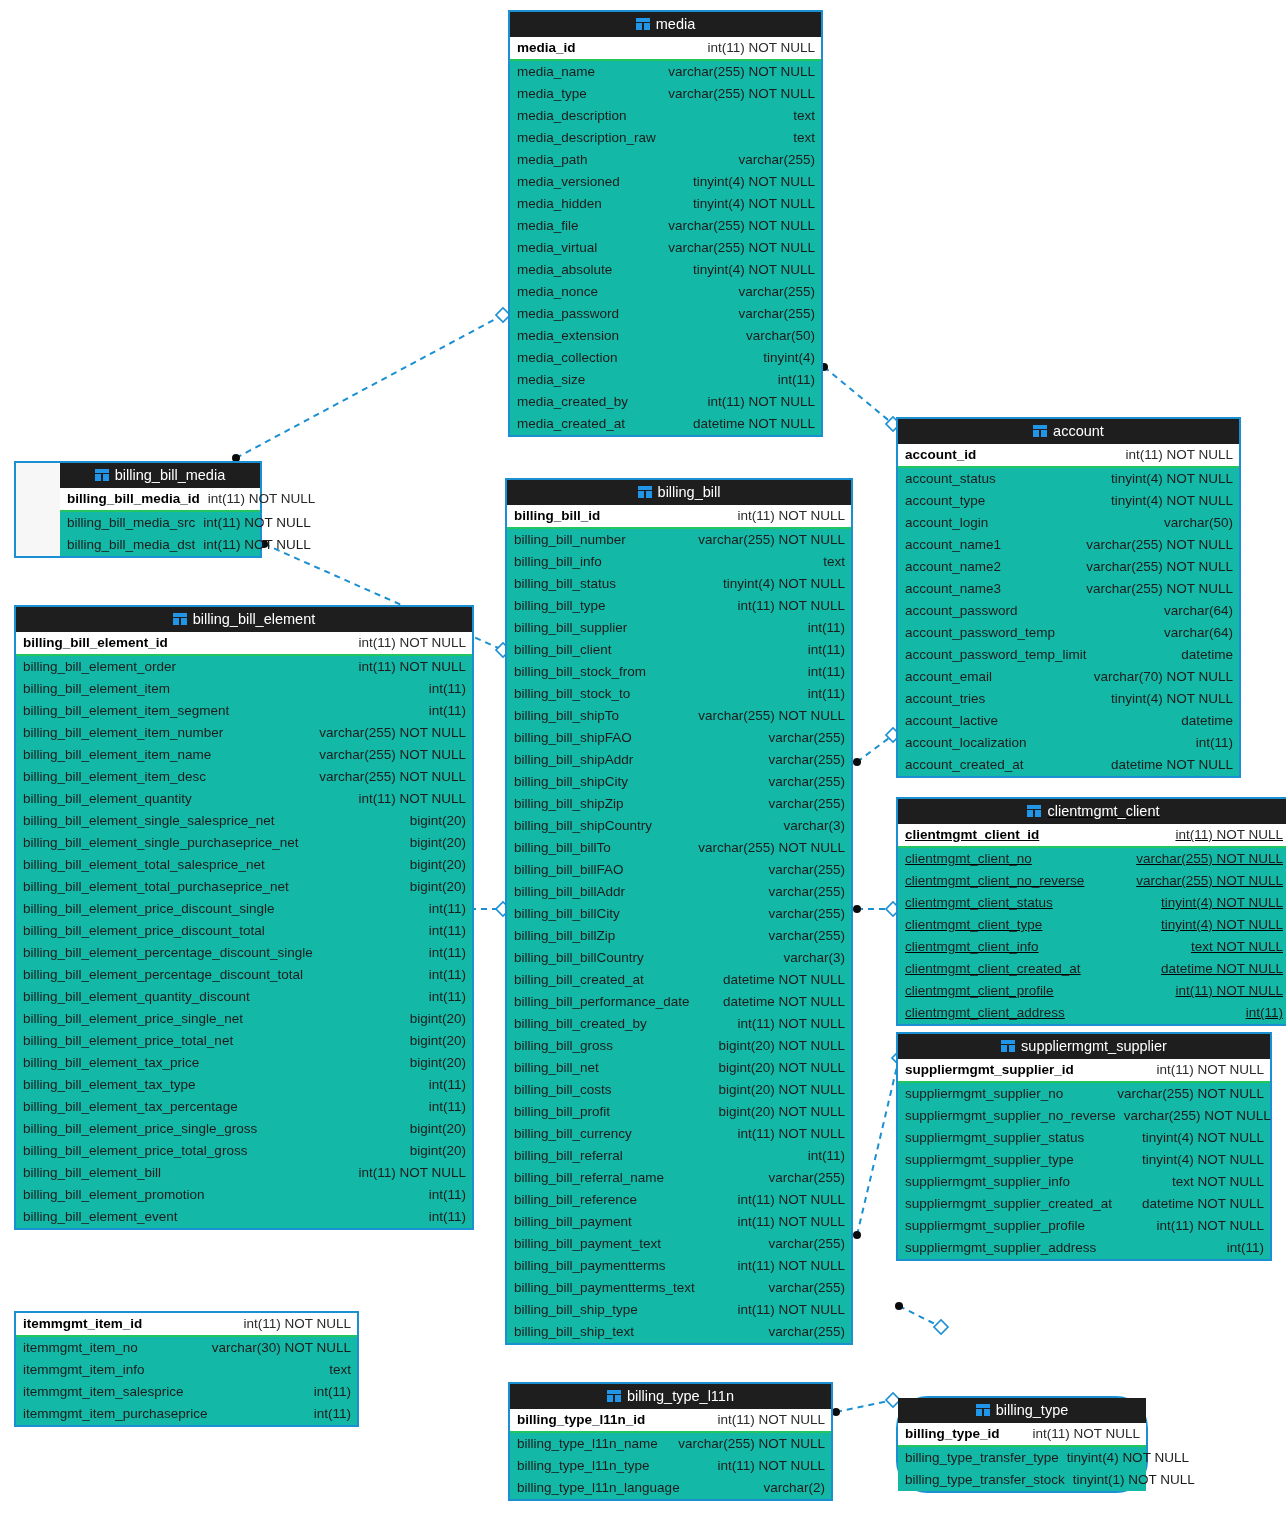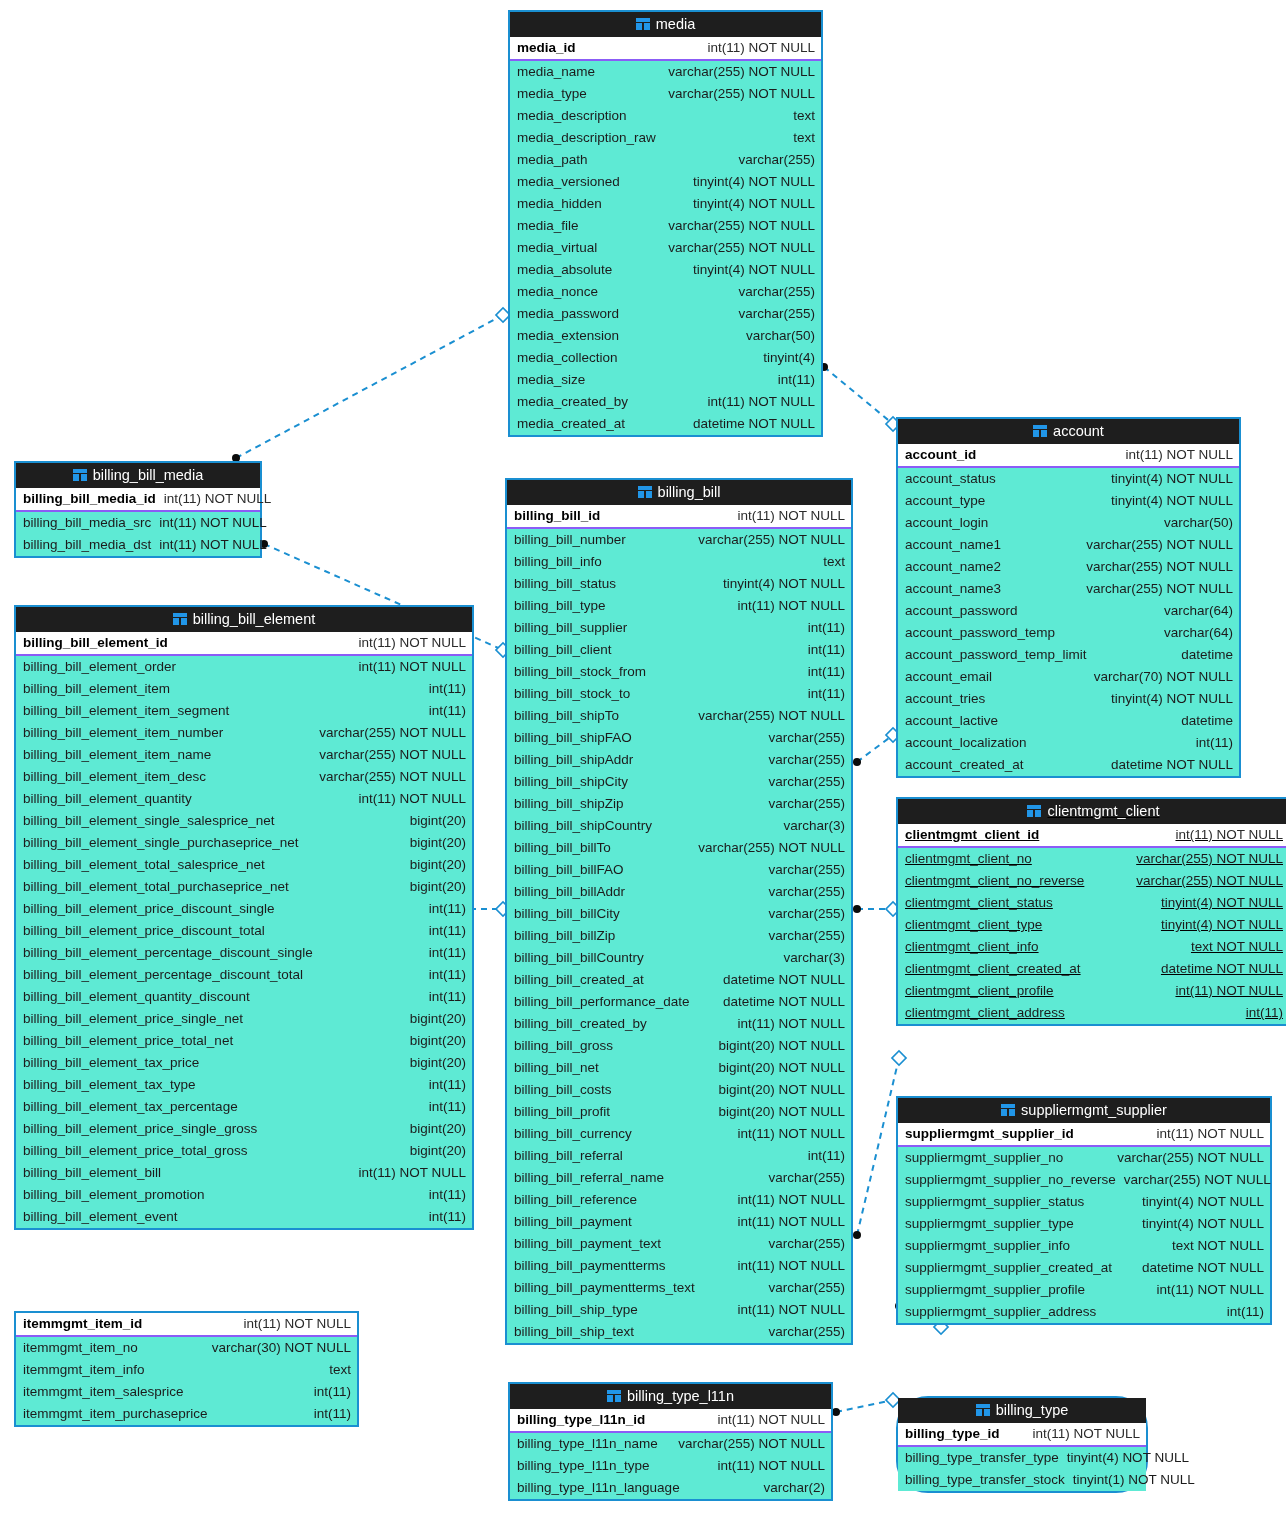--- a/index.html
+++ b/index.html
@@ -59,23 +59,23 @@
     position: absolute;
     display: block;
     background: #2196e8;
   }
   .tbl-icon .bar   { left: 0; top: 0; width: 14px; height: 4px; }
   .tbl-icon .c1    { left: 0; top: 5px; width: 6px; height: 7px; }
   .tbl-icon .c2    { left: 8px; top: 5px; width: 6px; height: 7px; }
 
   .pk-row {
     background: #ffffff;
-    border-bottom: 2px solid #8b5cf6;
-  }
-  .rows { background: #5eead4; }
+    border-bottom: 2px solid #22c55e;
+  }
+  .rows { background: #14b8a6; }
   .row {
     display: flex;
     justify-content: space-between;
     align-items: baseline;
     font-size: 13.5px;
     line-height: 16px;
     color: #1c1c1c;
     padding: 3px 6px 3px 7px;
     white-space: nowrap;
   }
@@ -201,21 +201,21 @@
           <div class="row">
             <span class="fname">media_created_by</span>
             <span class="ftype">int(11) NOT NULL</span>
           </div>
           <div class="row">
             <span class="fname">media_created_at</span>
             <span class="ftype">datetime NOT NULL</span>
           </div>
         </div>
       </div>
-      <div class="entity" style="left: 14px; top: 461px; width: 248px;">
+      <div class="entity" style="left: 14px; top: 461px; width: 248px; padding-left: 44px;">
         <div class="entity-header">
           <span class="tbl-icon">
             <i class="bar"></i>
             <i class="c1"></i>
             <i class="c2"></i>
           </span>
           <span>billing_bill_media</span>
         </div>
         <div class="pk-row">
           <div class="row">
@@ -639,21 +639,21 @@
           <div class="row">
             <span class="fname">clientmgmt_client_profile</span>
             <span class="ftype">int(11) NOT NULL</span>
           </div>
           <div class="row">
             <span class="fname">clientmgmt_client_address</span>
             <span class="ftype">int(11)</span>
           </div>
         </div>
       </div>
-      <div class="entity" style="left: 896px; top: 1096px; width: 376px;">
+      <div class="entity" style="left: 896px; top: 1032px; width: 376px;">
         <div class="entity-header">
           <span class="tbl-icon">
             <i class="bar"></i>
             <i class="c1"></i>
             <i class="c2"></i>
           </span>
           <span>suppliermgmt_supplier</span>
         </div>
         <div class="pk-row">
           <div class="row">

